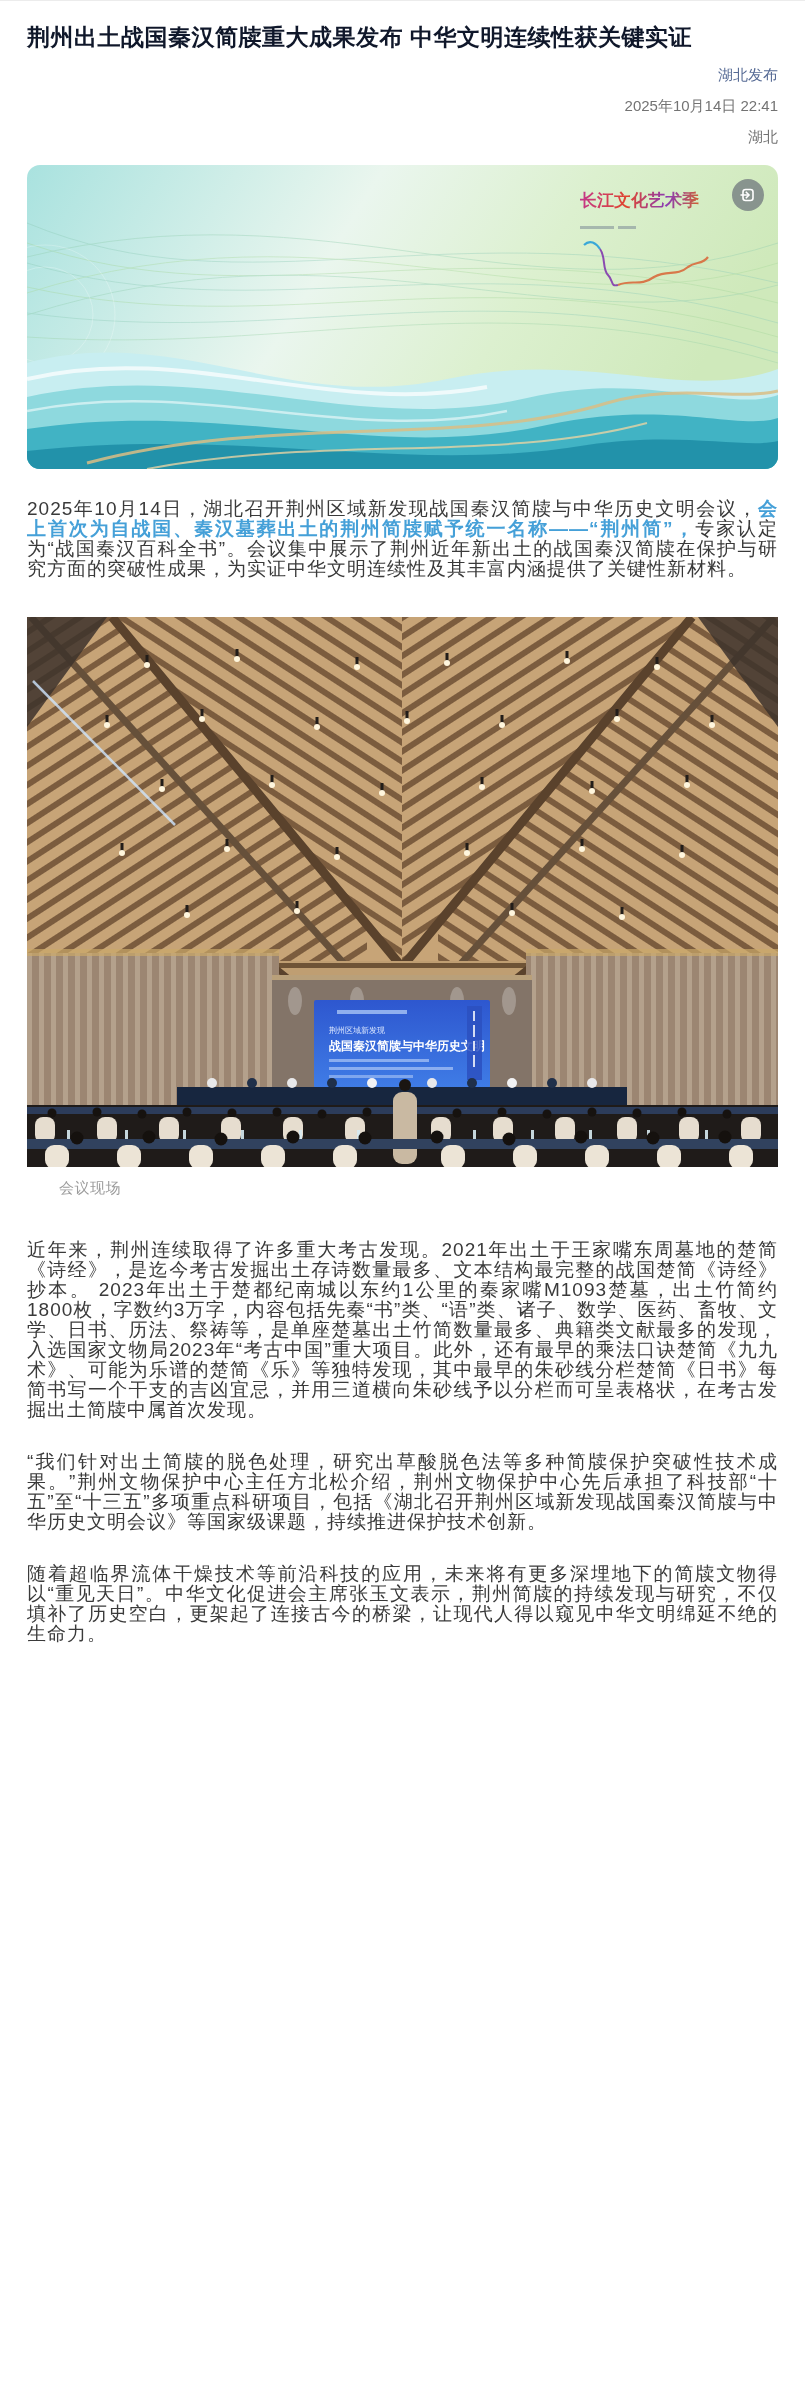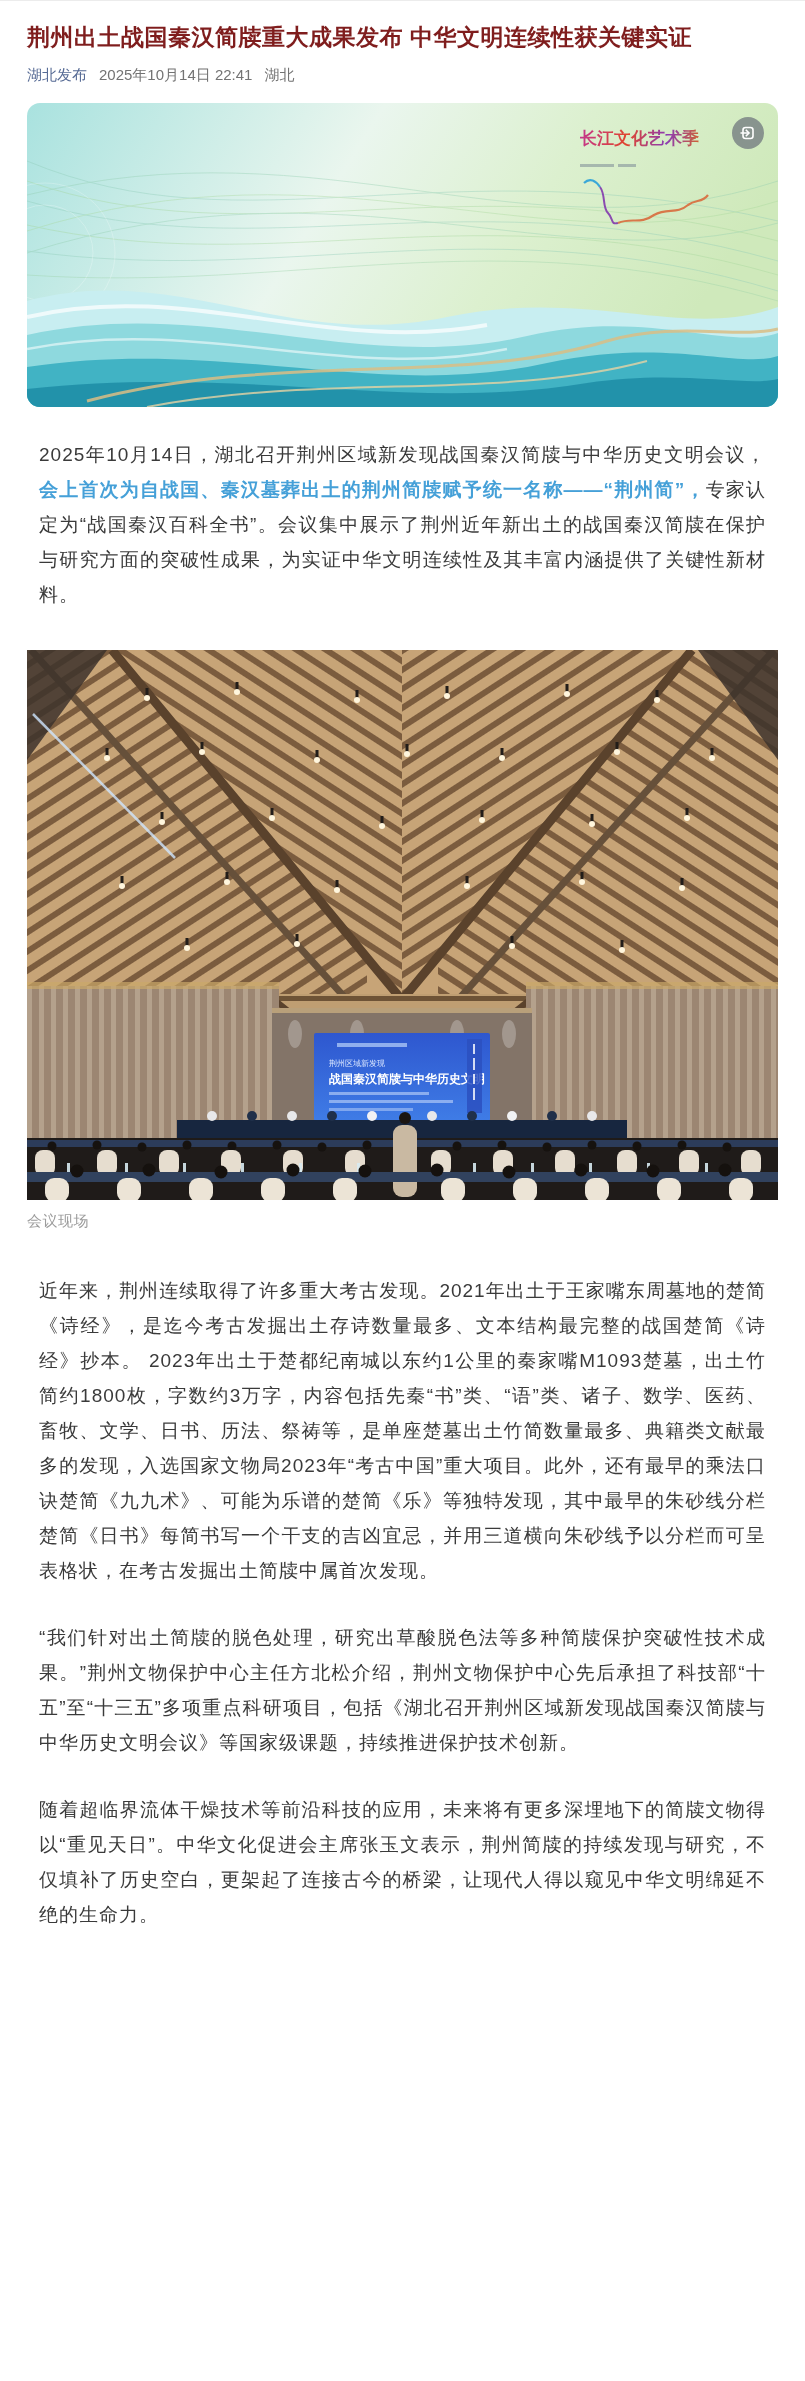--- a/index.html
+++ b/index.html
@@ -1,36 +1,36 @@
 <!DOCTYPE html>
 <html><head>
 <meta charset="utf-8">
 <style>
   html,body{margin:0;padding:0;background:#ffffff;}
   body{width:805px;font-family:"Liberation Sans","DejaVu Sans",sans-serif;}
   .page{border-top:1px solid #ececec;padding:20px 27px 28px;box-sizing:border-box;}
-  .title{font-size:23px;line-height:1.4;font-weight:700;color:#7f1d1d;margin:0 0 13px;letter-spacing:.5px;}
-  .byline{display:flex;align-items:flex-end;gap:12px;font-size:15px;margin-bottom:18px;}
+  .title{font-size:23px;line-height:1.4;font-weight:700;color:#0f172a;margin:0 0 13px;letter-spacing:.5px;}
+  .byline{display:flex;align-items:flex-end;gap:12px;font-size:15px;margin-bottom:18px;flex-direction:column;}
   .source{color:#576b95;font-weight:500;text-decoration:none;cursor:pointer;}
   .meta{color:#737373;}
   .banner{position:relative;width:100%;height:304px;overflow:hidden;margin-bottom:30px;border-radius:13px;}
   .banner svg{display:block;}
   .banner-logo{position:absolute;top:24px;right:58px;width:140px;text-align:left;}
   .logo-text{font-family:"DejaVu Serif","Liberation Serif",serif;font-weight:700;font-size:17px;
     background:linear-gradient(100deg,#c2378f,#e0452e 40%,#8a3bb5 72%,#d2622f);
     -webkit-background-clip:text;background-clip:text;color:transparent;white-space:nowrap;}
   .logo-bars{margin-top:3px;}
   .logo-bars i{display:inline-block;height:3px;background:#7c8a96;opacity:.55;margin-right:4px;}
   .expand-btn{position:absolute;top:14px;right:14px;width:32px;height:32px;border-radius:50%;
     background:rgba(120,128,130,.82);display:flex;align-items:center;justify-content:center;cursor:pointer;}
-  .para{font-size:19px;line-height:35px;color:#3a3a3a;letter-spacing:1px;text-align:justify;margin:0 12px 32px;}
+  .para{font-size:19px;line-height:20px;color:#3a3a3a;letter-spacing:1px;text-align:justify;margin:0 0 32px;}
   .hl{color:#45a0d8;font-weight:700;}
   figure{margin:38px 0 42px;}
   figure svg{display:block;}
-  figcaption{font-size:15px;color:#9c9c9c;margin-top:12px;letter-spacing:.5px;}
+  figcaption{font-size:15px;color:#9c9c9c;margin-top:12px;letter-spacing:.5px;margin-left:32px;}
 </style>
 </head>
 <body>
 
 <div class="page">
 
   <h1 class="title">荆州出土战国秦汉简牍重大成果发布 中华文明连续性获关键实证</h1>
 
   <div class="byline">
     <a class="source">湖北发布</a>

